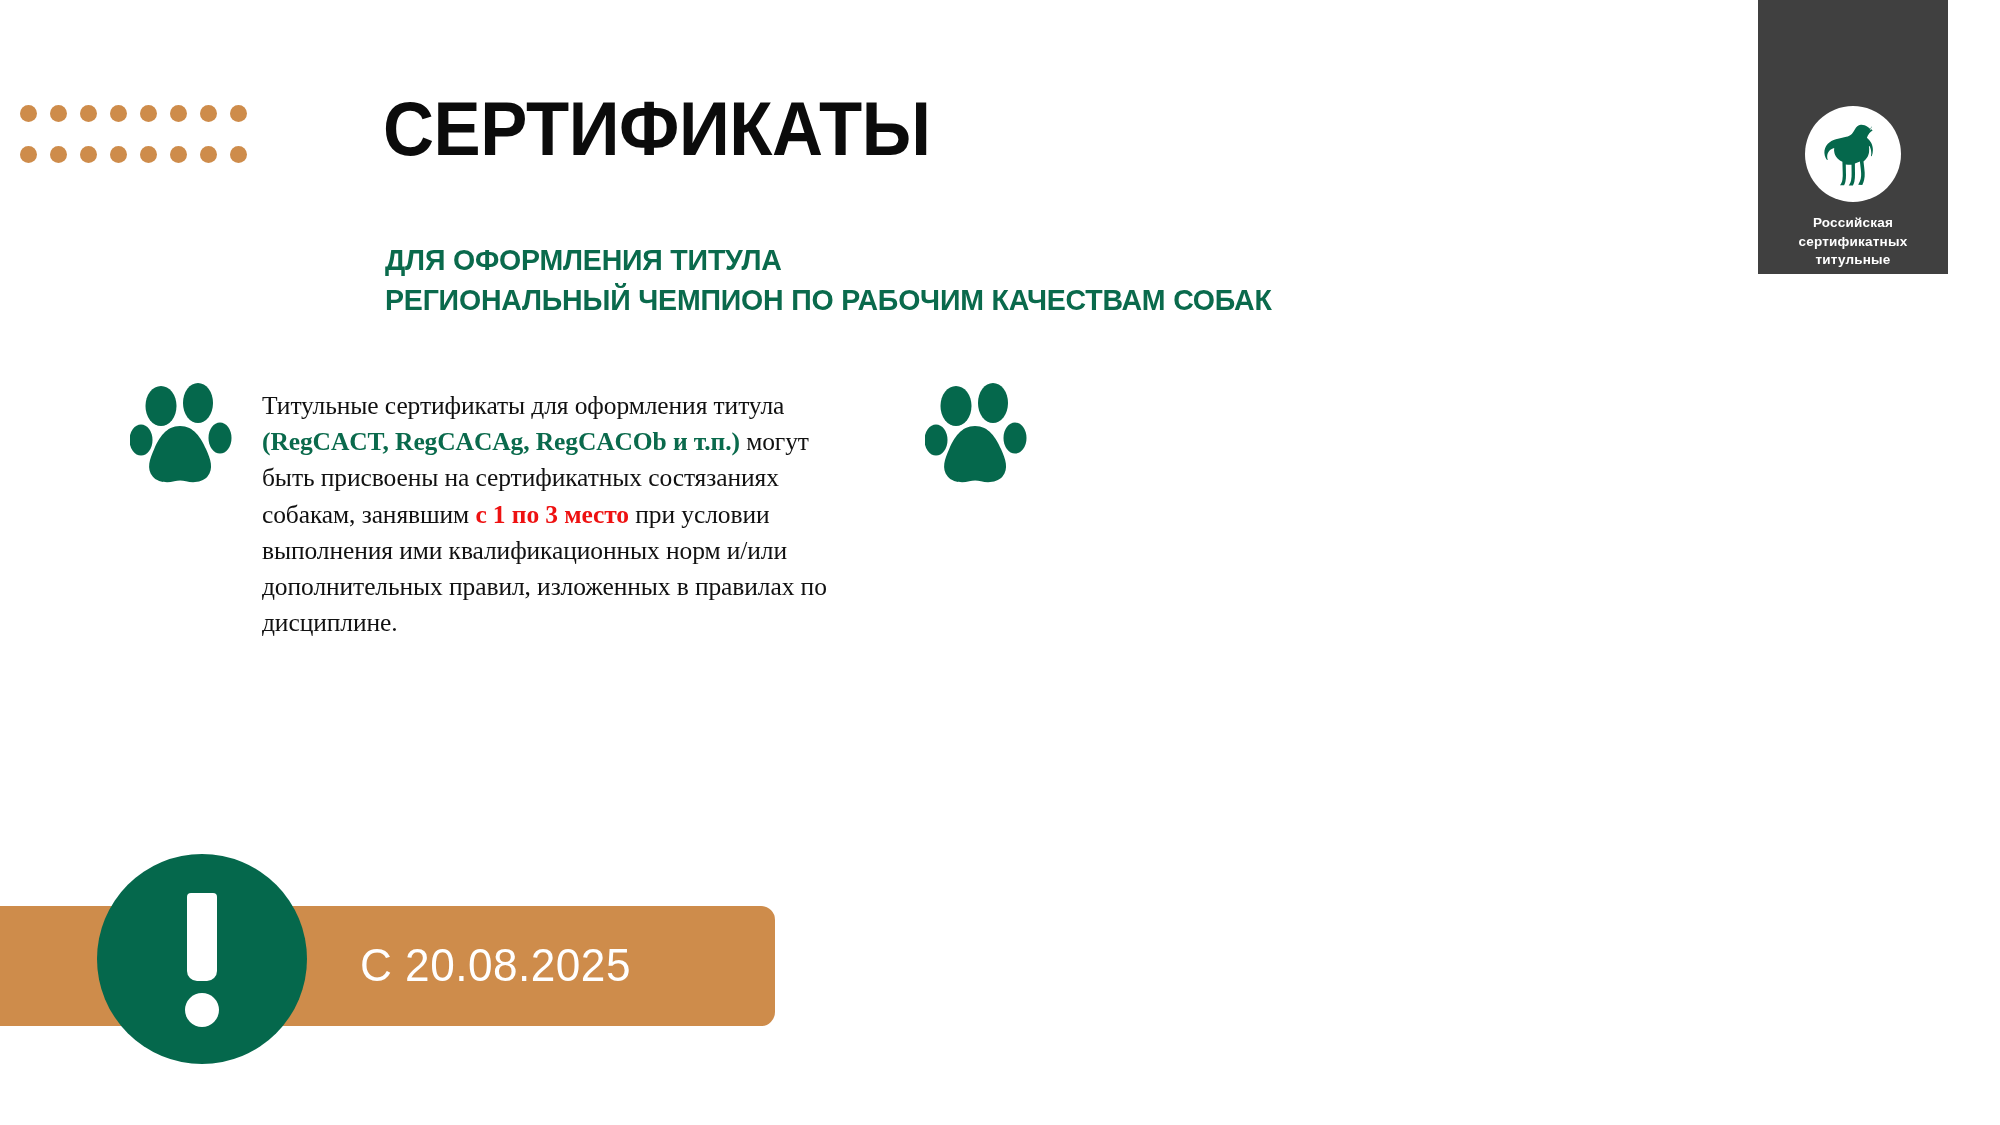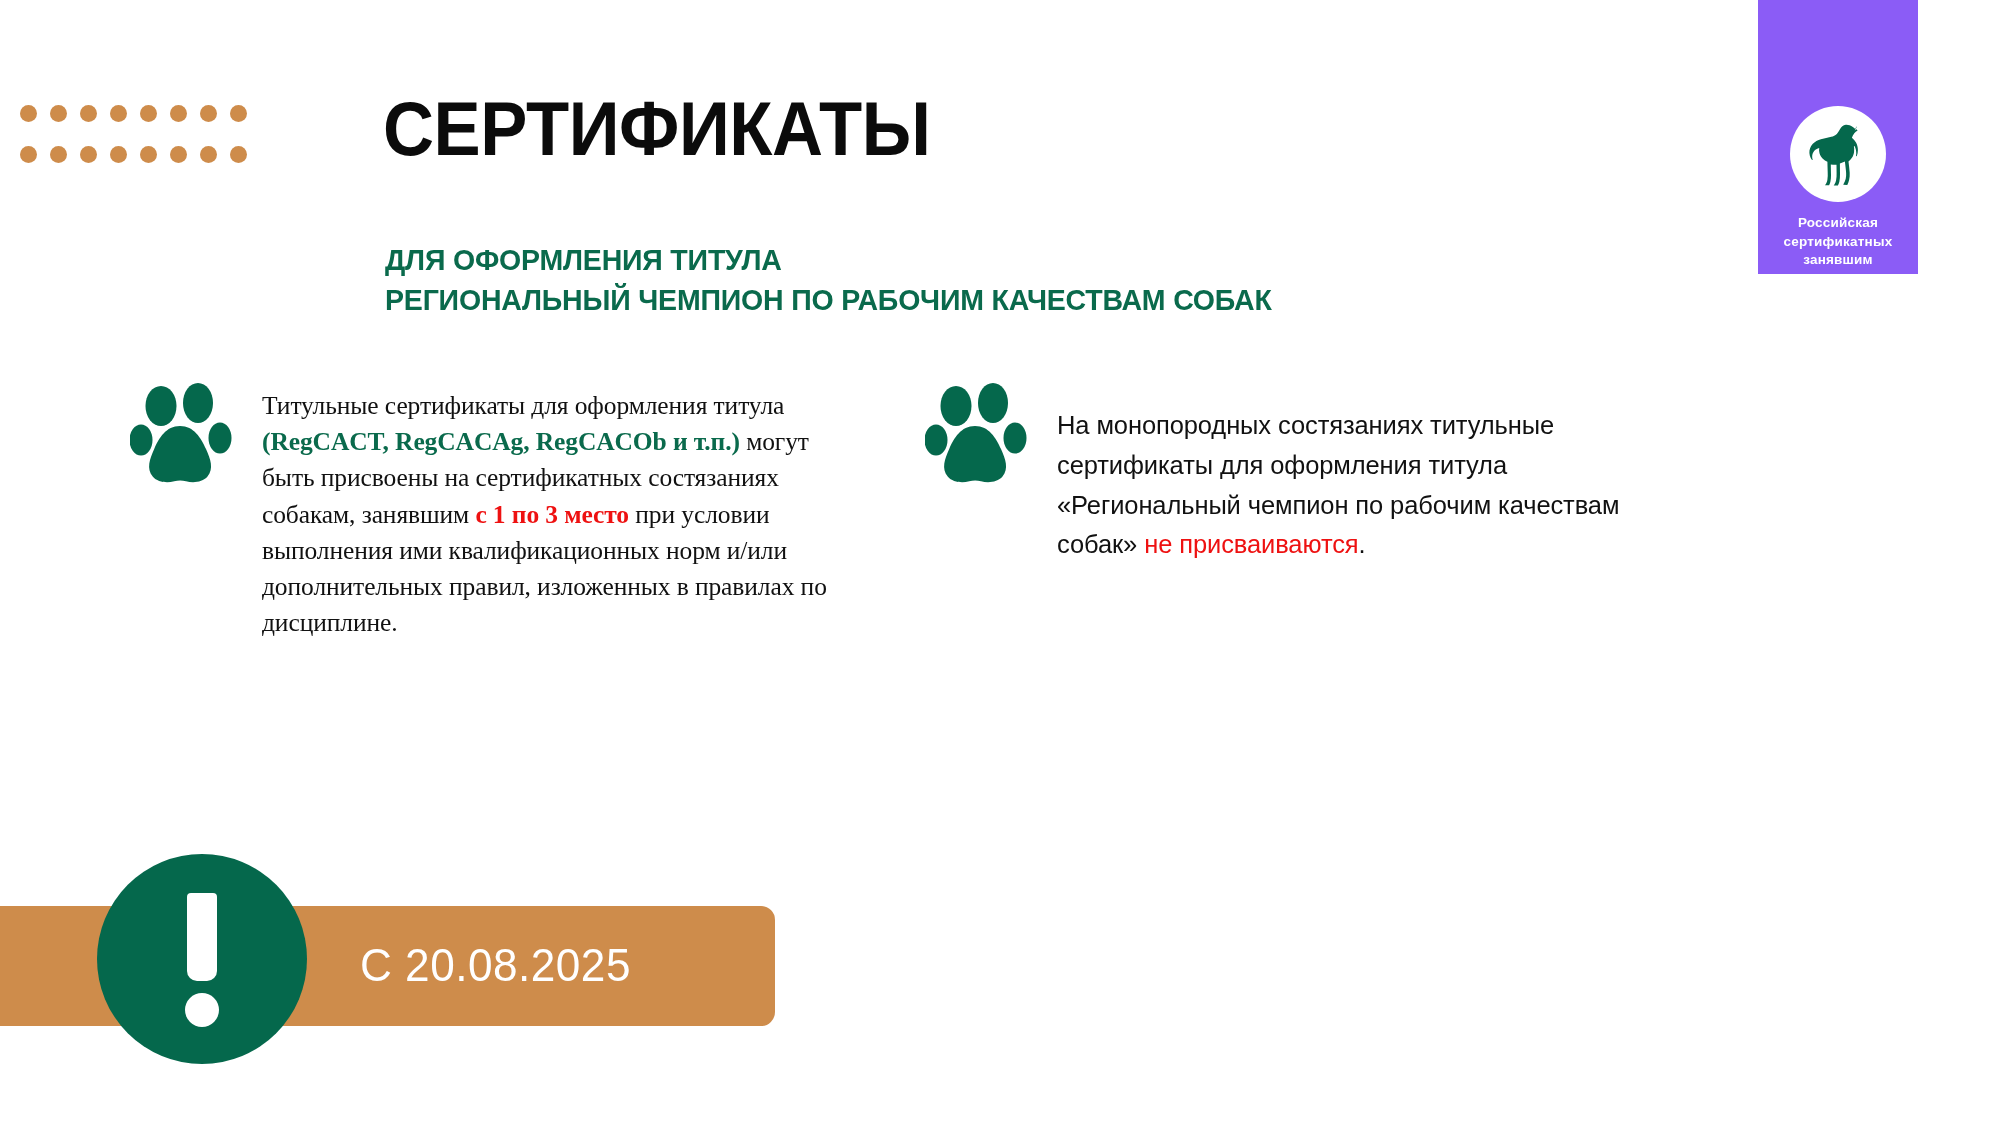--- a/index.html
+++ b/index.html
@@ -17,23 +17,23 @@
     height: 1125px;
     background: #ffffff;
     overflow: hidden;
   }
 
   
   .logo-panel {
     position: absolute;
     left: 1758px;
     top: 0;
-    width: 160px;
+    width: 190px;
     height: 274px;
-    background: #8b5cf6;
+    background: #404040;
     display: flex;
     flex-direction: column;
     align-items: center;
   }
   .logo-circle {
     width: 96px;
     height: 96px;
     border-radius: 50%;
     background: #ffffff;
     margin-top: 106px;
@@ -196,21 +196,21 @@
     <div class="logo-circle">
       <span>
         <svg width="74" height="66" viewBox="0 0 74 66" aria-hidden="true">
           <path fill="#05684C" d="M54.5 8.4c-1.6-1.9-3.6-3.3-5.9-4.1-1.2-.4-2.5-.6-3.8-.5-1.3.1-2.5.6-3.5 1.4-.9.7-1.6 1.7-2.2 2.7-1 1.7-1.9 3.6-3.3 5-1.5 1.5-3.5 2.3-5.5 2.9-3.4 1-7 1.4-10.4 2.4-3.1.9-6.1 2.4-8.3 4.8-2.2 2.4-3.4 5.7-3.2 9 .1 1.6.5 3.2 1.2 4.7.4.9.9 1.7 1.5 2.4l.6-.2c-.5-1.7-.7-3.6-.3-5.3.4-1.9 1.5-3.6 3-4.8 1.1-.9 2.4-1.5 3.8-1.8-.3 1.7-.2 3.5.3 5.2.6 2.1 1.8 4 3.3 5.5 1.3 1.3 2.9 2.3 4.6 3 .1 3.6.2 7.3.3 10.9.1 2.4.1 4.8-.3 7.1-.2 1.1-.5 2.2-1 3.2-.4.8-1 1.5-1.4 2.3h4.1c.6-1.1 1-2.3 1.3-3.5.5-2.1.6-4.3.6-6.5 0-3.6-.2-7.2-.2-10.8 1.9.4 3.8.5 5.7.4l.1 8.3c0 2.4 0 4.9-.5 7.2-.3 1.3-.7 2.6-1.4 3.8-.3.5-.7 1-1 1.5h4.2c.7-1.3 1.2-2.7 1.5-4.1.5-2.3.6-4.6.6-7 0-3.7-.1-7.4-.1-11.1 1.7-.5 3.4-1.1 5-1.9l.7 6.1c.3 2.7.7 5.5.5 8.3-.1 1.8-.5 3.6-1.2 5.3-.5 1.2-1.2 2.3-1.7 3.5l4.1.2c.8-1.5 1.4-3.1 1.8-4.8.6-2.4.7-4.9.6-7.3-.2-3.8-.8-7.6-1.2-11.4 1.3-1 2.5-2.2 3.4-3.6 1.3-1.9 2-4.1 2.2-6.4.2-1.7.1-3.5-.2-5.2l.6-.2c.7 1.4 1.2 2.8 1.5 4.3.4 1.9.4 3.9 0 5.8l.7.1c.8-1.9 1.2-4 1.2-6.1 0-2.6-.6-5.2-1.9-7.5-1-1.9-2.4-3.5-4.1-4.8.5-1.6 1.3-3.2 2.4-4.5.9-1.1 2-2.1 3.3-2.7l-1.1-1.3c-.6.3-1.2.7-1.7 1.1.4-1.6 1.2-3.2 2.4-4.4z"></path>
         </svg>
       </span>
     </div>
     <div class="logo-text">
       <div>Российская</div>
       <div>сертификатных</div>
-      <div>занявшим</div>
+      <div>титульные</div>
     </div>
   </div>
 
   <div class="dot-grid">
     <div class="dot"></div>
     <div class="dot"></div>
     <div class="dot"></div>
     <div class="dot"></div>
     <div class="dot"></div>
     <div class="dot"></div>
@@ -250,23 +250,20 @@
   <div class="col col-right">
     <div class="paw">
       <svg width="104" height="110" viewBox="0 0 104 110" aria-hidden="true">
         <ellipse cx="31" cy="24" rx="15.5" ry="20" fill="#05684C"></ellipse>
         <ellipse cx="68" cy="21" rx="15" ry="20" fill="#05684C"></ellipse>
         <ellipse cx="11" cy="58" rx="11.5" ry="15.5" fill="#05684C"></ellipse>
         <ellipse cx="90" cy="56" rx="11.5" ry="15.5" fill="#05684C"></ellipse>
         <path fill="#05684C" d="M50 44c14 0 21 12 26 23 4.5 10 8 19.5 1.5 27.5-5 6-14.5 6.5-21.5 4.8-4-1-7.8-1-11.8 0-7 1.8-16.5 1.2-21.5-4.8-6.5-8-3-17.5 1.5-27.5C29 56 36 44 50 44z"></path>
       </svg>
     </div>
-    <div class="body-text">
-      <span>На монопородных состязаниях титульные сертификаты для оформления титула «Региональный чемпион по рабочим качествам собак» </span><span class="hl-red">не присваиваются</span><span>.</span>
-    </div>
   </div>
 
   <div class="banner"></div>
   <div class="banner-date">С 20.08.2025</div>
   <div class="alert-badge">
     <span class="bang">
       <span class="stem"></span>
       <span class="ddot"></span>
     </span>
   </div>

